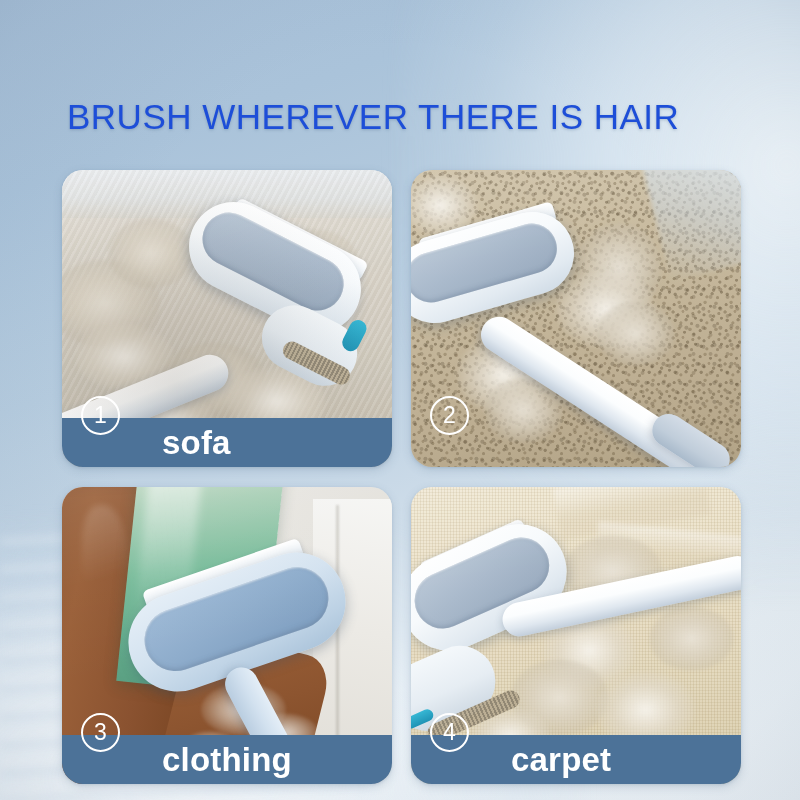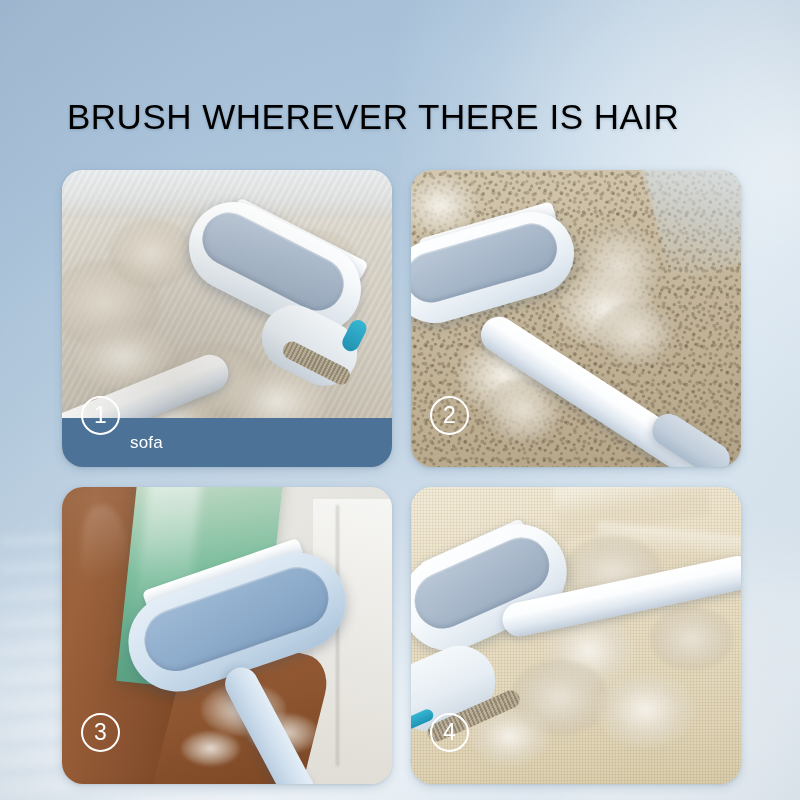--- a/index.html
+++ b/index.html
@@ -91,21 +91,21 @@
   }
 
   
   .headline {
     position: absolute;
     left: 67px;
     top: 96px;
     font-size: 35px;
     line-height: 42px;
     font-weight: 400;
-    color: #000000;
+    color: #1d4ed8;
     letter-spacing: 0.5px;
     white-space: nowrap;
     text-shadow: 0 1px 3px rgba(83,114,145,0.38);
   }
 
   
   .grid {
     position: absolute;
     left: 62px;
     top: 170px;
@@ -138,25 +138,25 @@
     left: 0;
     right: 0;
     bottom: 0;
     height: 49px;
     background: #4c7298;
     display: flex;
     align-items: center;
   }
   .caption-label {
     color: #ffffff;
-    font-size: 17px;
+    font-size: 33px;
     line-height: 28px;
-    font-weight: 400;
+    font-weight: 700;
     letter-spacing: 0.2px;
-    padding-left: 68px;
+    padding-left: 100px;
     white-space: nowrap;
   }
   .badge {
     position: absolute;
     left: 19px;
     bottom: 32px;
     width: 39px;
     height: 39px;
     border-radius: 50%;
     border: 2px solid #ffffff;
@@ -552,20 +552,23 @@
 
       <div class="brush-body" style="left:19%;top:29%;width:68%;height:33%;transform:rotate(-19deg);background:linear-gradient(170deg,#e6eff7 0%,#d4e3f0 44%,#bcd1e4 78%,#a9c2d9 100%);"></div>
 
       <div class="brush-pad" style="left:24%;top:34%;width:58%;height:21%;transform:rotate(-19deg);background:linear-gradient(165deg,#9db9d6 0%,#8fadcc 48%,#7e9ec0 100%);"></div>
 
       <div class="handle" style="left:52%;top:56%;width:46%;height:11%;transform:rotate(62deg);transform-origin:0% 50%;background:linear-gradient(180deg,#e4eef7 0%,#d2e1ef 45%,#b9cde0 100%);"></div>
 
       <div class="gloss"></div>
     </div>
 
+    <div class="caption">
+      <span class="caption-label">clothing</span>
+    </div>
     <div class="badge">3</div>
   </div>
 
   <div class="card">
     <div class="photo">
       <div class="carpet-bg"></div>
       <div class="carpet-weave"></div>
 
       <div class="carpet-fold" style="left:44%;top:-4%;width:46%;height:18%;transform:rotate(-10deg);"></div>
       <div class="carpet-fold" style="left:56%;top:14%;width:44%;height:14%;transform:rotate(6deg);"></div>
@@ -587,16 +590,19 @@
 
       <div class="bristle" style="left:4%;top:74%;width:30%;height:6%;transform:rotate(-24deg);"></div>
 
       <div class="teal-strip" style="left:-2%;top:76%;width:9%;height:4%;transform:rotate(-24deg);"></div>
 
       <div class="handle" style="left:28%;top:40%;width:78%;height:11.5%;transform:rotate(-12deg);transform-origin:0% 50%;"></div>
 
       <div class="gloss"></div>
     </div>
 
+    <div class="caption">
+      <span class="caption-label">carpet</span>
+    </div>
     <div class="badge">4</div>
   </div>
 
 </div>
 
 </body></html>

